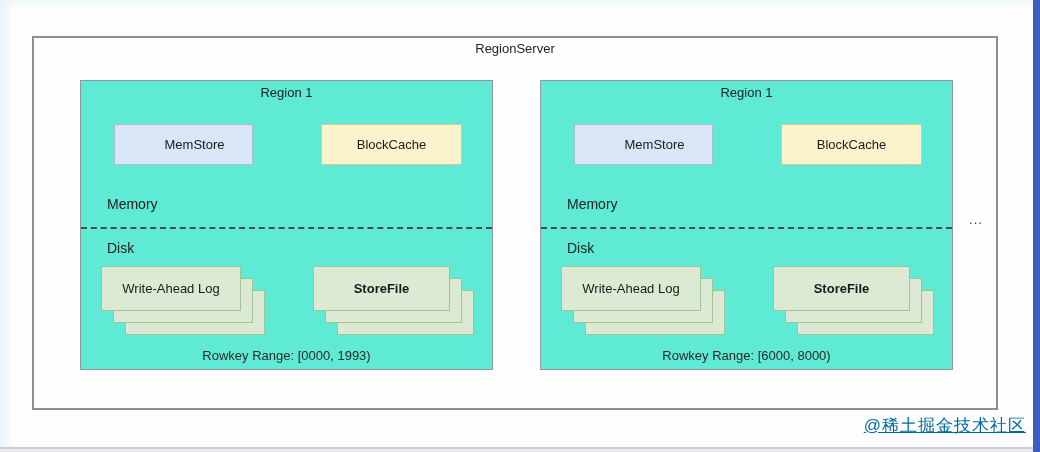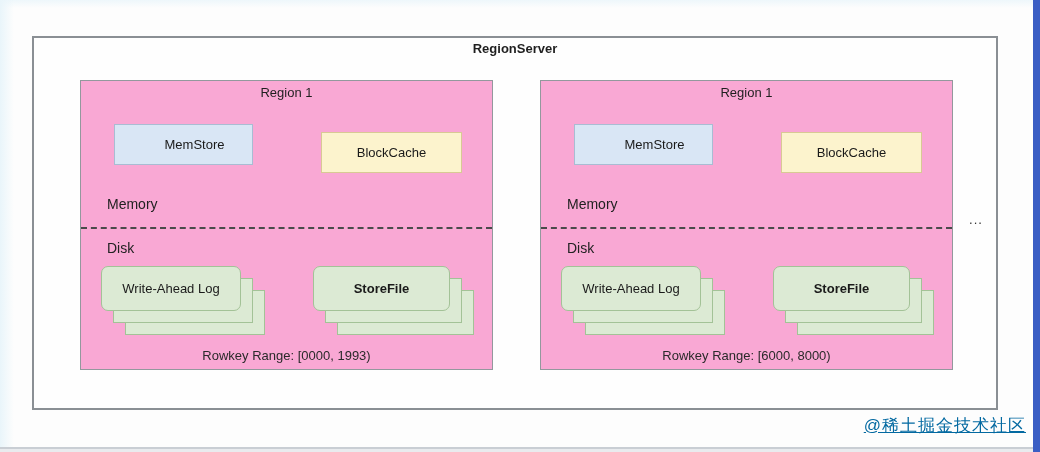--- a/index.html
+++ b/index.html
@@ -28,31 +28,31 @@
     background: var(--accent-bar, #3b5ec4); z-index: 5;
   }
 
   
   .regionserver {
     position: absolute; left: 32px; top: 36px; width: 966px; height: 374px;
     border: 2px solid #8a8f94; background: #fefefe;
   }
   .regionserver-title {
     position: absolute; top: 3px; left: 0; width: 100%;
-    text-align: center; font-size: 13px; color: #1f1f1f; font-weight: bold;
+    text-align: center; font-size: 13px; color: #1f1f1f;
   }
   .rs-ellipsis {
     position: absolute; left: 922px; top: 174px; width: 40px;
     text-align: center; font-size: 13px; color: #333; letter-spacing: 1px;
   }
 
   
   .region {
     position: absolute; top: 42px; width: 413px; height: 290px;
-    border: 1px solid #93989d; background: #f9a8d4;
+    border: 1px solid #93989d; background: #5eead4;
   }
   .region.r1 { left: 46px; }
   .region.r2 { left: 506px; }
   .region-title {
     position: absolute; top: 4px; left: 0; width: 100%;
     text-align: center; font-size: 13px; color: #1f1f1f;
   }
   .node {
     position: absolute; top: 43px; height: 41px;
     display: flex; align-items: center; justify-content: center;
@@ -61,21 +61,20 @@
   .node.memstore {
     left: 33px; width: 139px;
     background: var(--memstore-bg, #d9e6f5);
     border: 1px solid var(--memstore-border, #a9bcd3);
     padding-left: 22px;
   }
   .node.blockcache {
     left: 240px; width: 141px;
     background: var(--blockcache-bg, #fcf3cd);
     border: 1px solid var(--blockcache-border, #d8c994);
-    margin-top: 8px;
   }
   .zone-label { position: absolute; left: 26px; font-size: 14px; color: #222; }
   .zone-label.memory { top: 115px; }
   .zone-label.disk   { top: 159px; }
   .divider {
     position: absolute; left: 0; top: 146px; width: 100%; height: 0;
     border-top: 2px dashed #4a4a4a;
   }
 
   
@@ -85,21 +84,21 @@
   .layer {
     position: absolute; width: 140px; height: 45px;
     background: var(--file-bg, #dcead4);
     border: 1px solid var(--file-border, #a3c297);
   }
   .layer.l3 { left: 24px; top: 24px; }
   .layer.l2 { left: 12px; top: 12px; }
   .layer.front {
     left: 0; top: 0; z-index: 2;
     display: flex; align-items: center; justify-content: center;
-    font-size: 13px; color: #1a1a1a; border-radius: 7px;
+    font-size: 13px; color: #1a1a1a;
   }
   .stack.storefile .layer { width: 137px; }
 
   .rowkey {
     position: absolute; top: 267px; left: 0; width: 100%;
     text-align: center; font-size: 13px; color: #2a2a2a;
   }
 
   .watermark {
     position: absolute; right: 14px; top: 414px;

